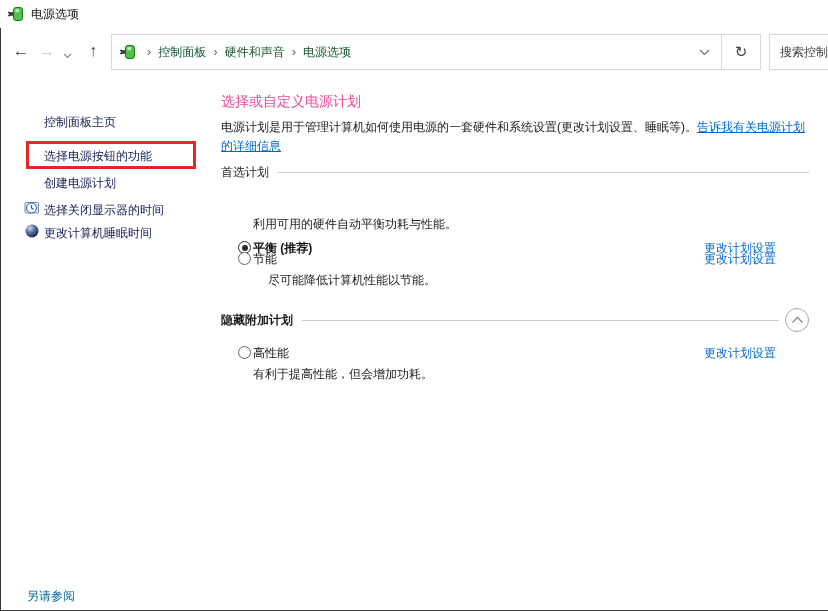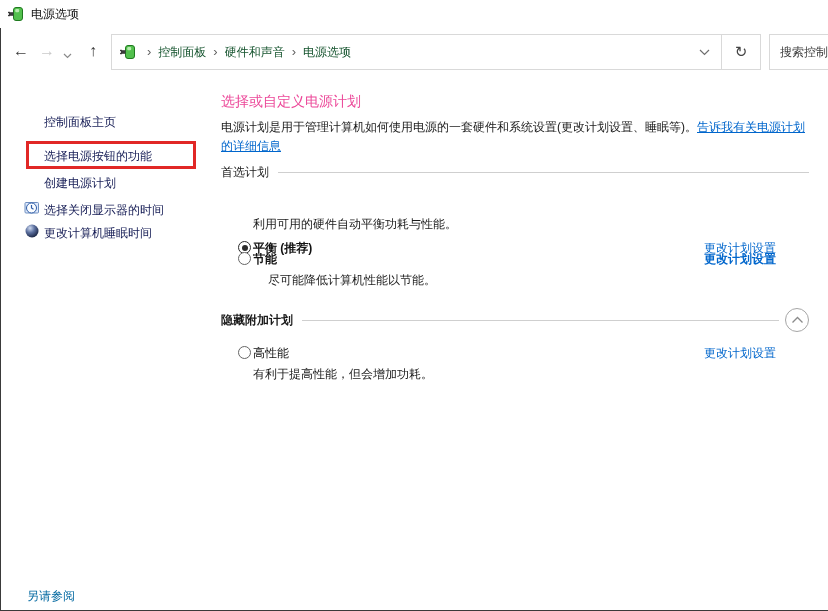--- a/index.html
+++ b/index.html
@@ -61,21 +61,21 @@
   .plan-row .radio{position:absolute;left:17px;top:1px;width:13px;height:13px;border-radius:50%;
     border:1px solid #666;box-sizing:border-box;background:#fff;cursor:pointer;}
   .plan-row .radio.checked{border-color:#2b2b2b;}
   .plan-row .radio.checked::after{content:"";position:absolute;left:2.5px;top:2.5px;width:6px;height:6px;
     border-radius:50%;background:#2b2b2b;}
   .plan-row .plan-name{position:absolute;left:32px;top:0;line-height:16px;color:#111;white-space:nowrap;cursor:default;}
   .plan-row .plan-name.bold{font-weight:bold;}
   .plan-row .plan-action{position:absolute;right:33px;top:0;line-height:16px;white-space:nowrap;}
   .plan-desc{position:absolute;left:32px;line-height:15px;color:#1a1a1a;white-space:nowrap;}
   .row1{top:167px;margin-top:45px;} .desc1{top:189px;}
-  .row2{top:223px;font-weight:bold;} .desc2{top:245px;margin-left:15px;}
+  .row2{top:223px;} .desc2{top:245px;margin-left:15px;}
   .row3{top:317px;} .desc3{top:339px;}
   
   .see-also-label{position:absolute;left:26px;top:560px;color:#0369a1;font-family:Liberation Serif, serif;}
 </style>
 </head>
 <body>
 
 <div class="titlebar">
   <span style="display:flex;">
     <svg width="16" height="16" viewBox="0 0 16 16">

